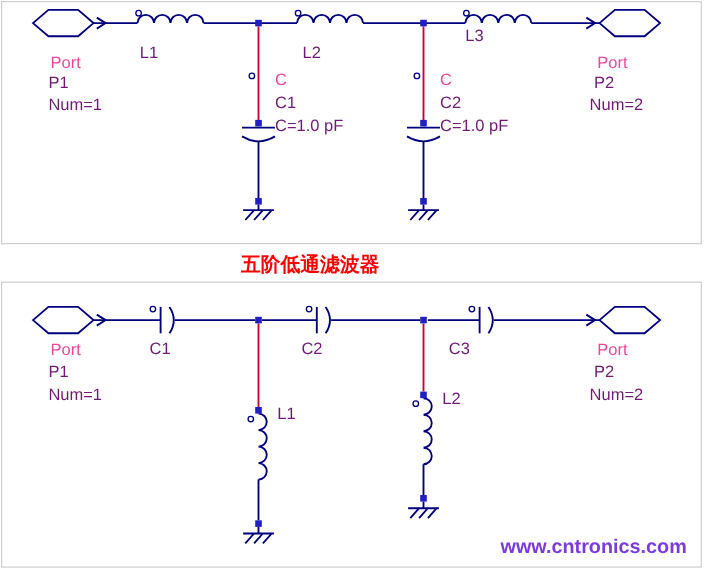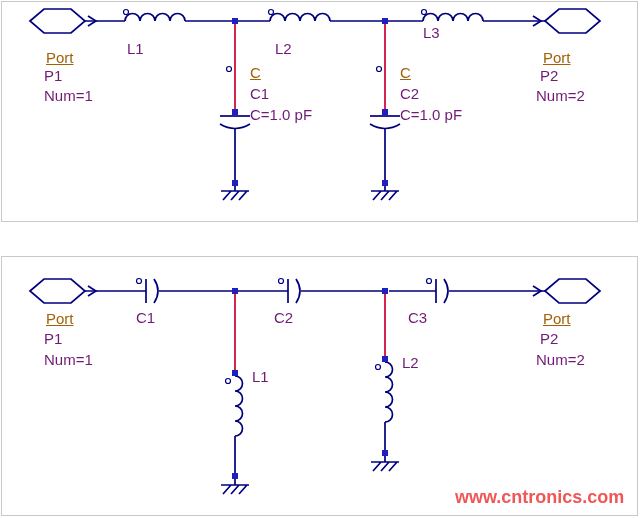--- a/index.html
+++ b/index.html
@@ -3,23 +3,23 @@
 <meta charset="utf-8">
 <style>
   html,body{margin:0;padding:0;background:#ffffff;}
   #screen{position:relative;width:640px;height:518px;background:#ffffff;overflow:hidden;
           font-family:"Liberation Sans",sans-serif;}
   .panel{position:absolute;background:#ffffff;border:1px solid #c9c9c9;box-sizing:border-box;}
   #panel-top{left:1px;top:1px;width:637px;height:221px;}
   #panel-bottom{left:1px;top:256px;width:637px;height:260px;}
   #wires{position:absolute;left:0;top:0;z-index:2;}
   .t{position:absolute;z-index:3;font-size:15px;color:#701a75;white-space:nowrap;line-height:1.1;}
-  .teal{color:#a16207;text-decoration:underline;}
+  .teal{color:#ec4899;}
   .title{position:absolute;z-index:3;font-size:18px;font-weight:bold;color:#ff0000;white-space:nowrap;}
-  .watermark{position:absolute;z-index:3;font-size:18px;font-weight:bold;color:#ef4444;opacity:0.9;white-space:nowrap;}
+  .watermark{position:absolute;z-index:3;font-size:18px;font-weight:bold;color:#6d28d9;opacity:0.9;white-space:nowrap;}
 </style>
 </head>
 <body>
 
 <div id="screen">
 
   <div class="panel" id="panel-top"></div>
   <div class="panel" id="panel-bottom"></div>
 
   <svg id="wires" width="640" height="518">
@@ -109,20 +109,21 @@
   <span class="t" style="left:250px;top:107px">C=1.0 pF</span>
 
   <span class="t teal" style="left:400px;top:65px">C</span>
   <span class="t" style="left:400px;top:86px">C2</span>
   <span class="t" style="left:400px;top:107px">C=1.0 pF</span>
 
   <span class="t teal" style="left:543px;top:50px">Port</span>
   <span class="t" style="left:540px;top:68px">P2</span>
   <span class="t" style="left:536px;top:88px">Num=2</span>
 
+  <div class="title" style="left:219px;top:228px">五阶低通滤波器</div>
 
   <span class="t teal" style="left:46px;top:311px">Port</span>
   <span class="t" style="left:44px;top:331px">P1</span>
   <span class="t" style="left:44px;top:352px">Num=1</span>
 
   <span class="t" style="left:136px;top:310px">C1</span>
   <span class="t" style="left:274px;top:310px">C2</span>
   <span class="t" style="left:408px;top:310px">C3</span>
 
   <span class="t" style="left:252px;top:369px">L1</span>

